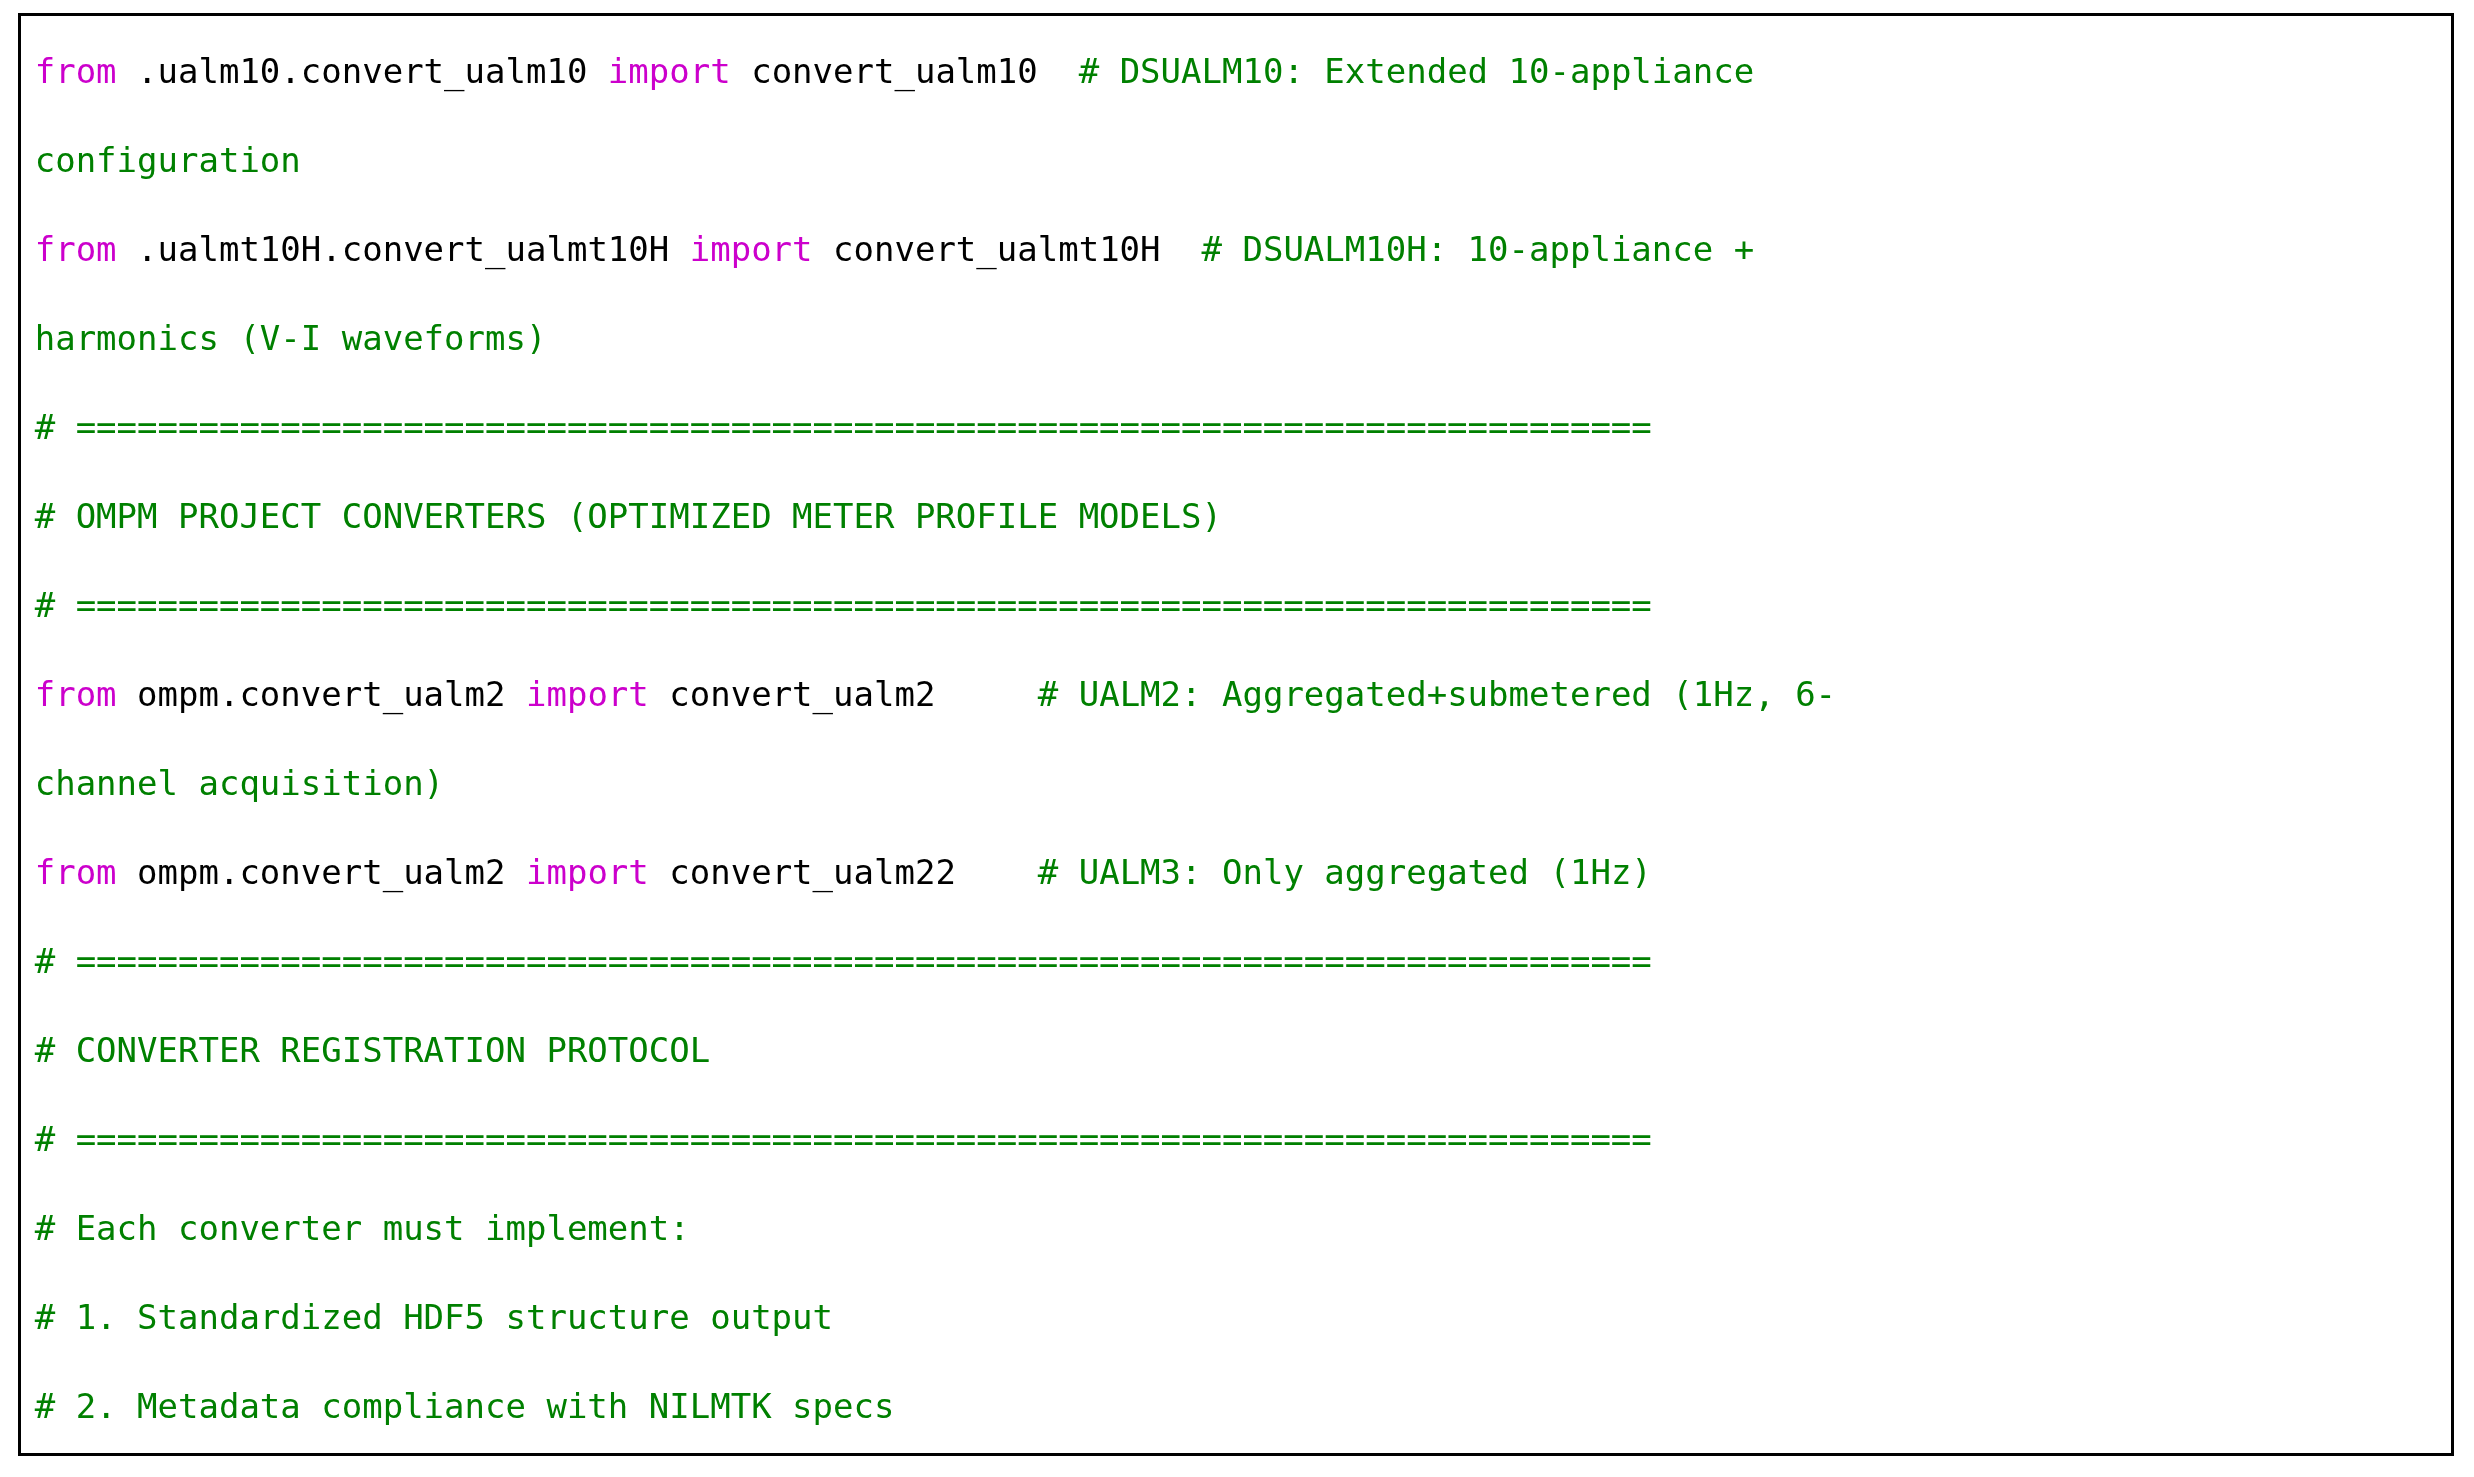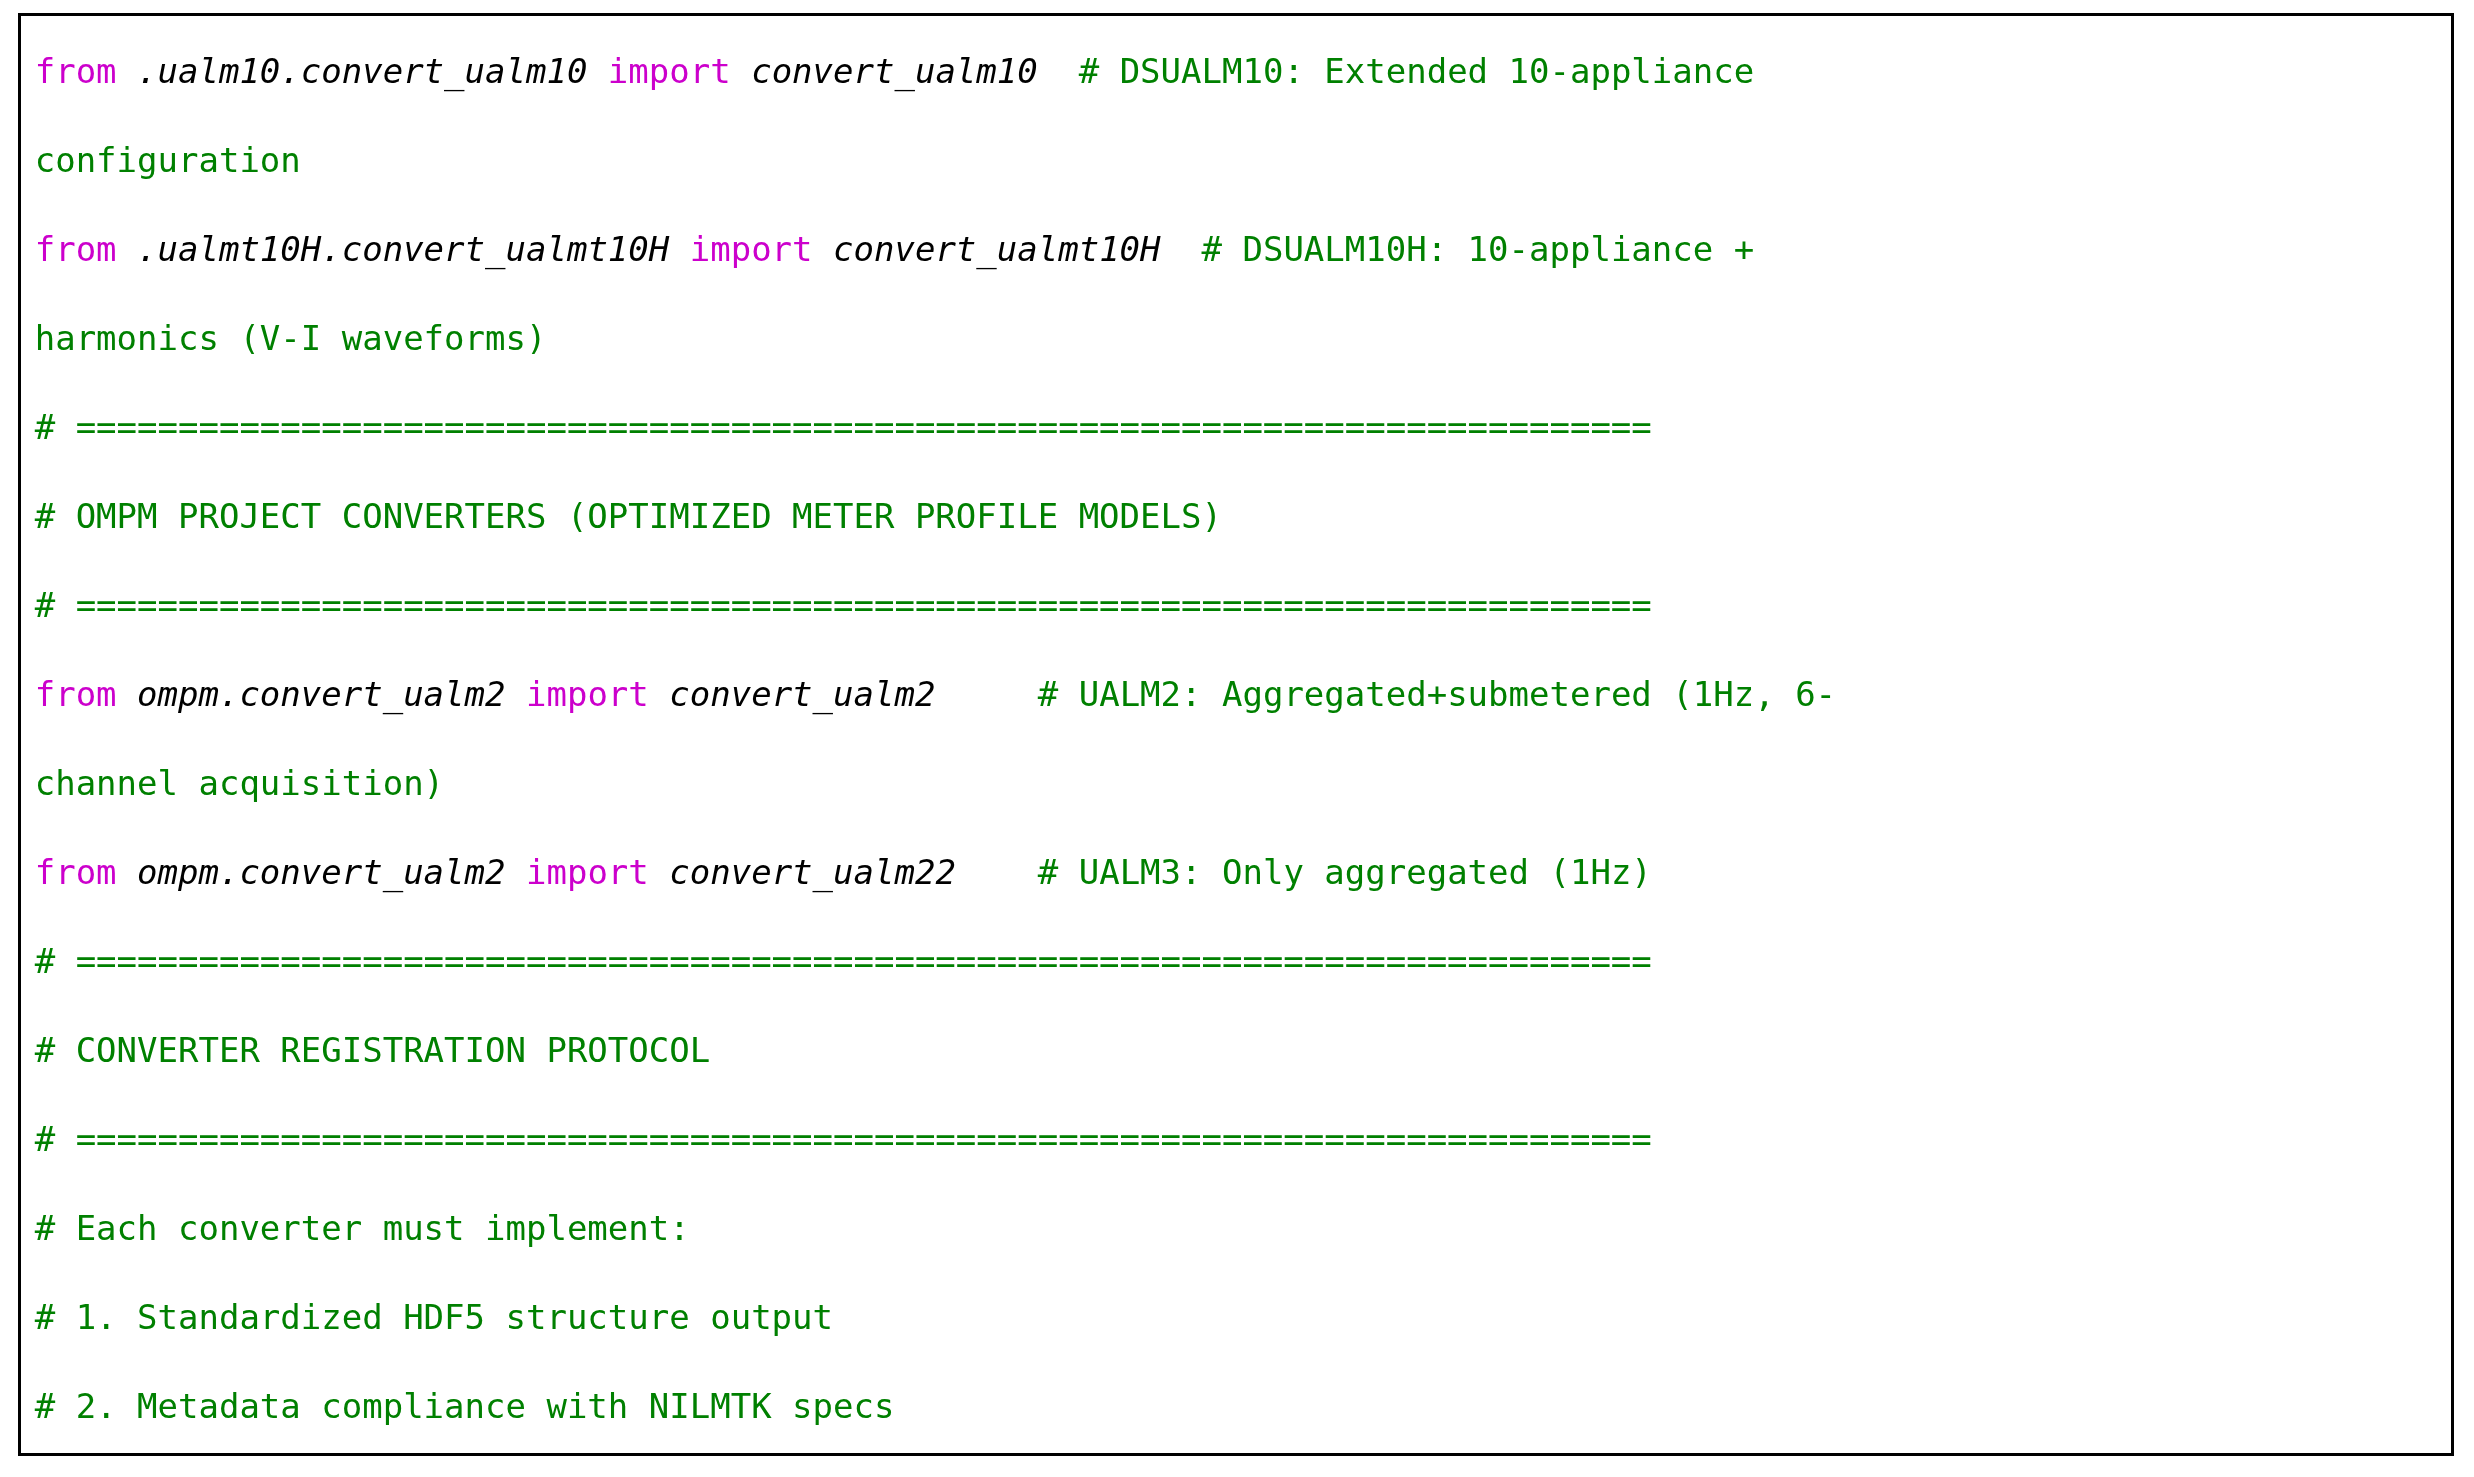--- a/index.html
+++ b/index.html
@@ -40,21 +40,21 @@
     height: 89px;
     font-family: "DejaVu Sans Mono", "Liberation Mono", monospace;
   }
 
   .tok {
     white-space: pre;
     font-family: "DejaVu Sans Mono", "Liberation Mono", monospace;
   }
   .tok.kw      { color: #cc00cc; text-align: right; }
   .tok.comment { color: #008000; margin-top: 30px; }
-  .tok.plain   { color: #000000; font-style: italic; }
+  .tok.plain   { color: #000000; }
 </style>
 </head>
 <body>
 
 <div id="code-frame" style="border-color: rgb(0, 0, 0); background: rgb(255, 255, 255);">
   <div id="code-block"><div class="code-line"><span class="tok kw" style="color: rgb(204, 0, 204);">from</span><span class="tok plain" style="color: rgb(0, 0, 0);"> .ualm10.convert_ualm10 </span><span class="tok kw" style="color: rgb(204, 0, 204);">import</span><span class="tok plain" style="color: rgb(0, 0, 0);"> convert_ualm10  </span><span class="tok comment" style="color: rgb(0, 128, 0);"># DSUALM10: Extended 10-appliance</span></div><div class="code-line"><span class="tok comment" style="color: rgb(0, 128, 0);">configuration</span></div><div class="code-line"><span class="tok kw" style="color: rgb(204, 0, 204);">from</span><span class="tok plain" style="color: rgb(0, 0, 0);"> .ualmt10H.convert_ualmt10H </span><span class="tok kw" style="color: rgb(204, 0, 204);">import</span><span class="tok plain" style="color: rgb(0, 0, 0);"> convert_ualmt10H  </span><span class="tok comment" style="color: rgb(0, 128, 0);"># DSUALM10H: 10-appliance +</span></div><div class="code-line"><span class="tok comment" style="color: rgb(0, 128, 0);">harmonics (V-I waveforms)</span></div><div class="code-line"><span class="tok comment" style="color: rgb(0, 128, 0);"># =============================================================================</span></div><div class="code-line"><span class="tok comment" style="color: rgb(0, 128, 0);"># OMPM PROJECT CONVERTERS (OPTIMIZED METER PROFILE MODELS)</span></div><div class="code-line"><span class="tok comment" style="color: rgb(0, 128, 0);"># =============================================================================</span></div><div class="code-line"><span class="tok kw" style="color: rgb(204, 0, 204);">from</span><span class="tok plain" style="color: rgb(0, 0, 0);"> ompm.convert_ualm2 </span><span class="tok kw" style="color: rgb(204, 0, 204);">import</span><span class="tok plain" style="color: rgb(0, 0, 0);"> convert_ualm2     </span><span class="tok comment" style="color: rgb(0, 128, 0);"># UALM2: Aggregated+submetered (1Hz, 6-</span></div><div class="code-line"><span class="tok comment" style="color: rgb(0, 128, 0);">channel acquisition)</span></div><div class="code-line"><span class="tok kw" style="color: rgb(204, 0, 204);">from</span><span class="tok plain" style="color: rgb(0, 0, 0);"> ompm.convert_ualm2 </span><span class="tok kw" style="color: rgb(204, 0, 204);">import</span><span class="tok plain" style="color: rgb(0, 0, 0);"> convert_ualm22    </span><span class="tok comment" style="color: rgb(0, 128, 0);"># UALM3: Only aggregated (1Hz)</span></div><div class="code-line"><span class="tok comment" style="color: rgb(0, 128, 0);"># =============================================================================</span></div><div class="code-line"><span class="tok comment" style="color: rgb(0, 128, 0);"># CONVERTER REGISTRATION PROTOCOL</span></div><div class="code-line"><span class="tok comment" style="color: rgb(0, 128, 0);"># =============================================================================</span></div><div class="code-line"><span class="tok comment" style="color: rgb(0, 128, 0);"># Each converter must implement:</span></div><div class="code-line"><span class="tok comment" style="color: rgb(0, 128, 0);"># 1. Standardized HDF5 structure output</span></div><div class="code-line"><span class="tok comment" style="color: rgb(0, 128, 0);"># 2. Metadata compliance with NILMTK specs</span></div><div class="code-line"></div></div>
 </div>
 
 
 </body></html>

